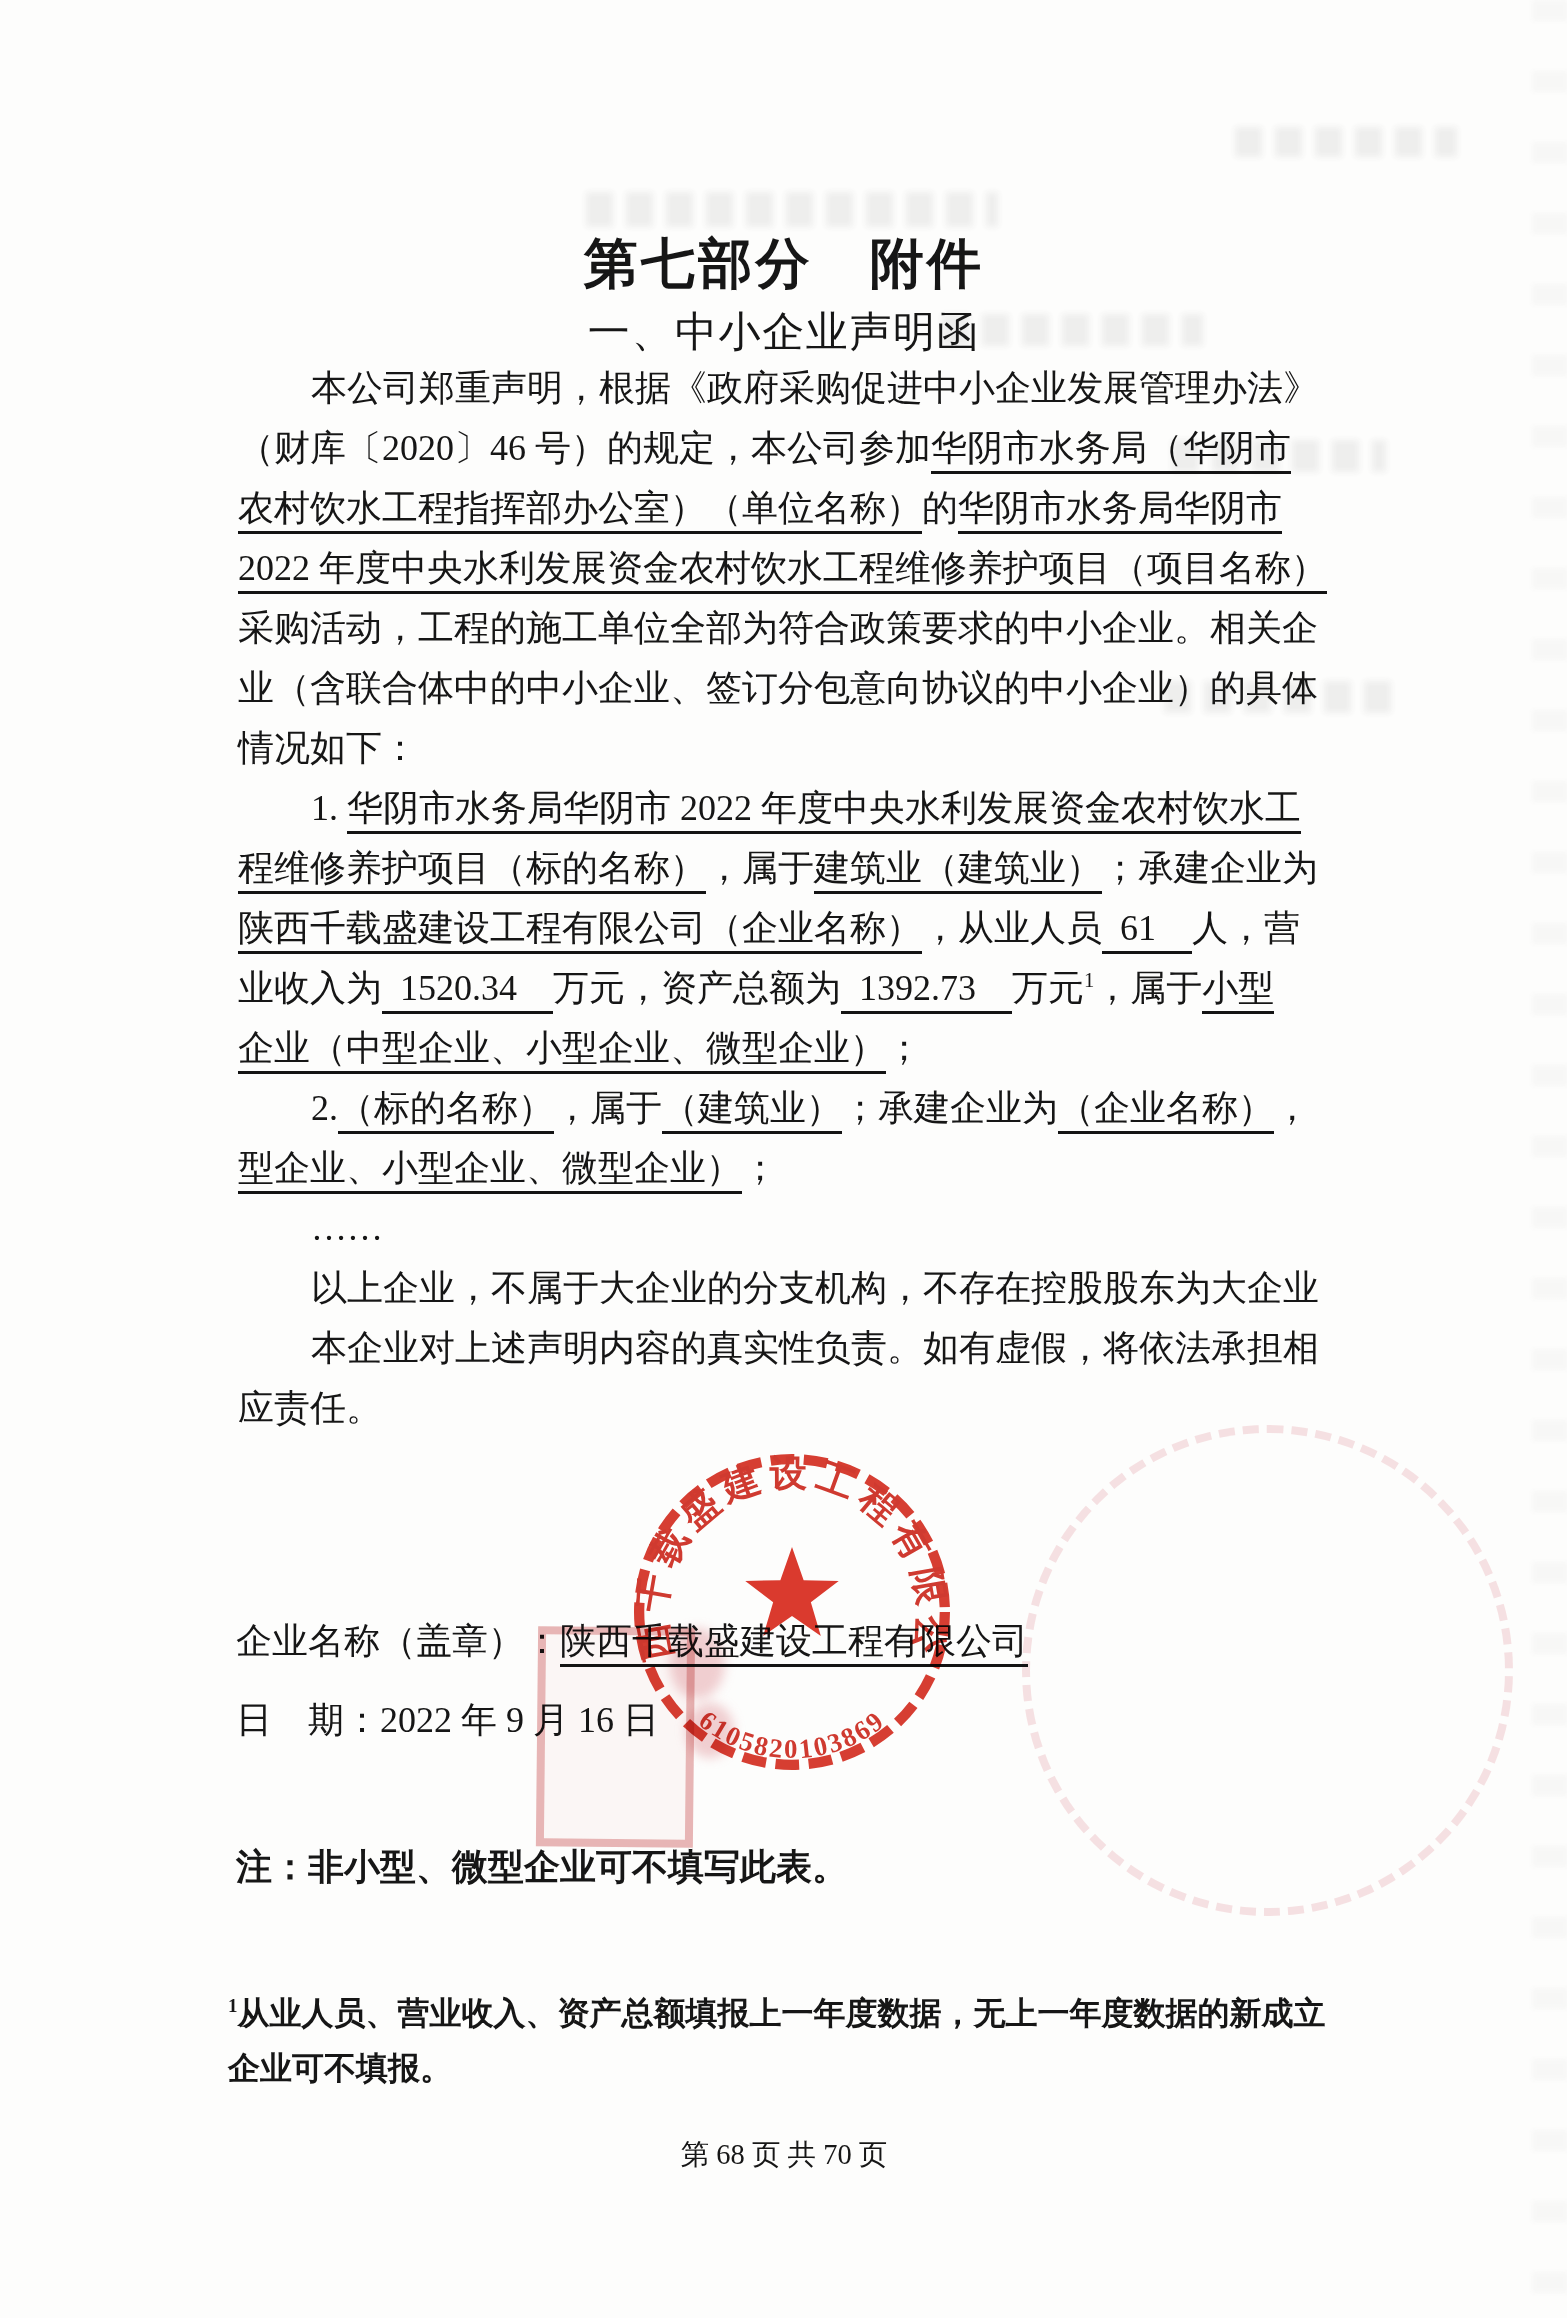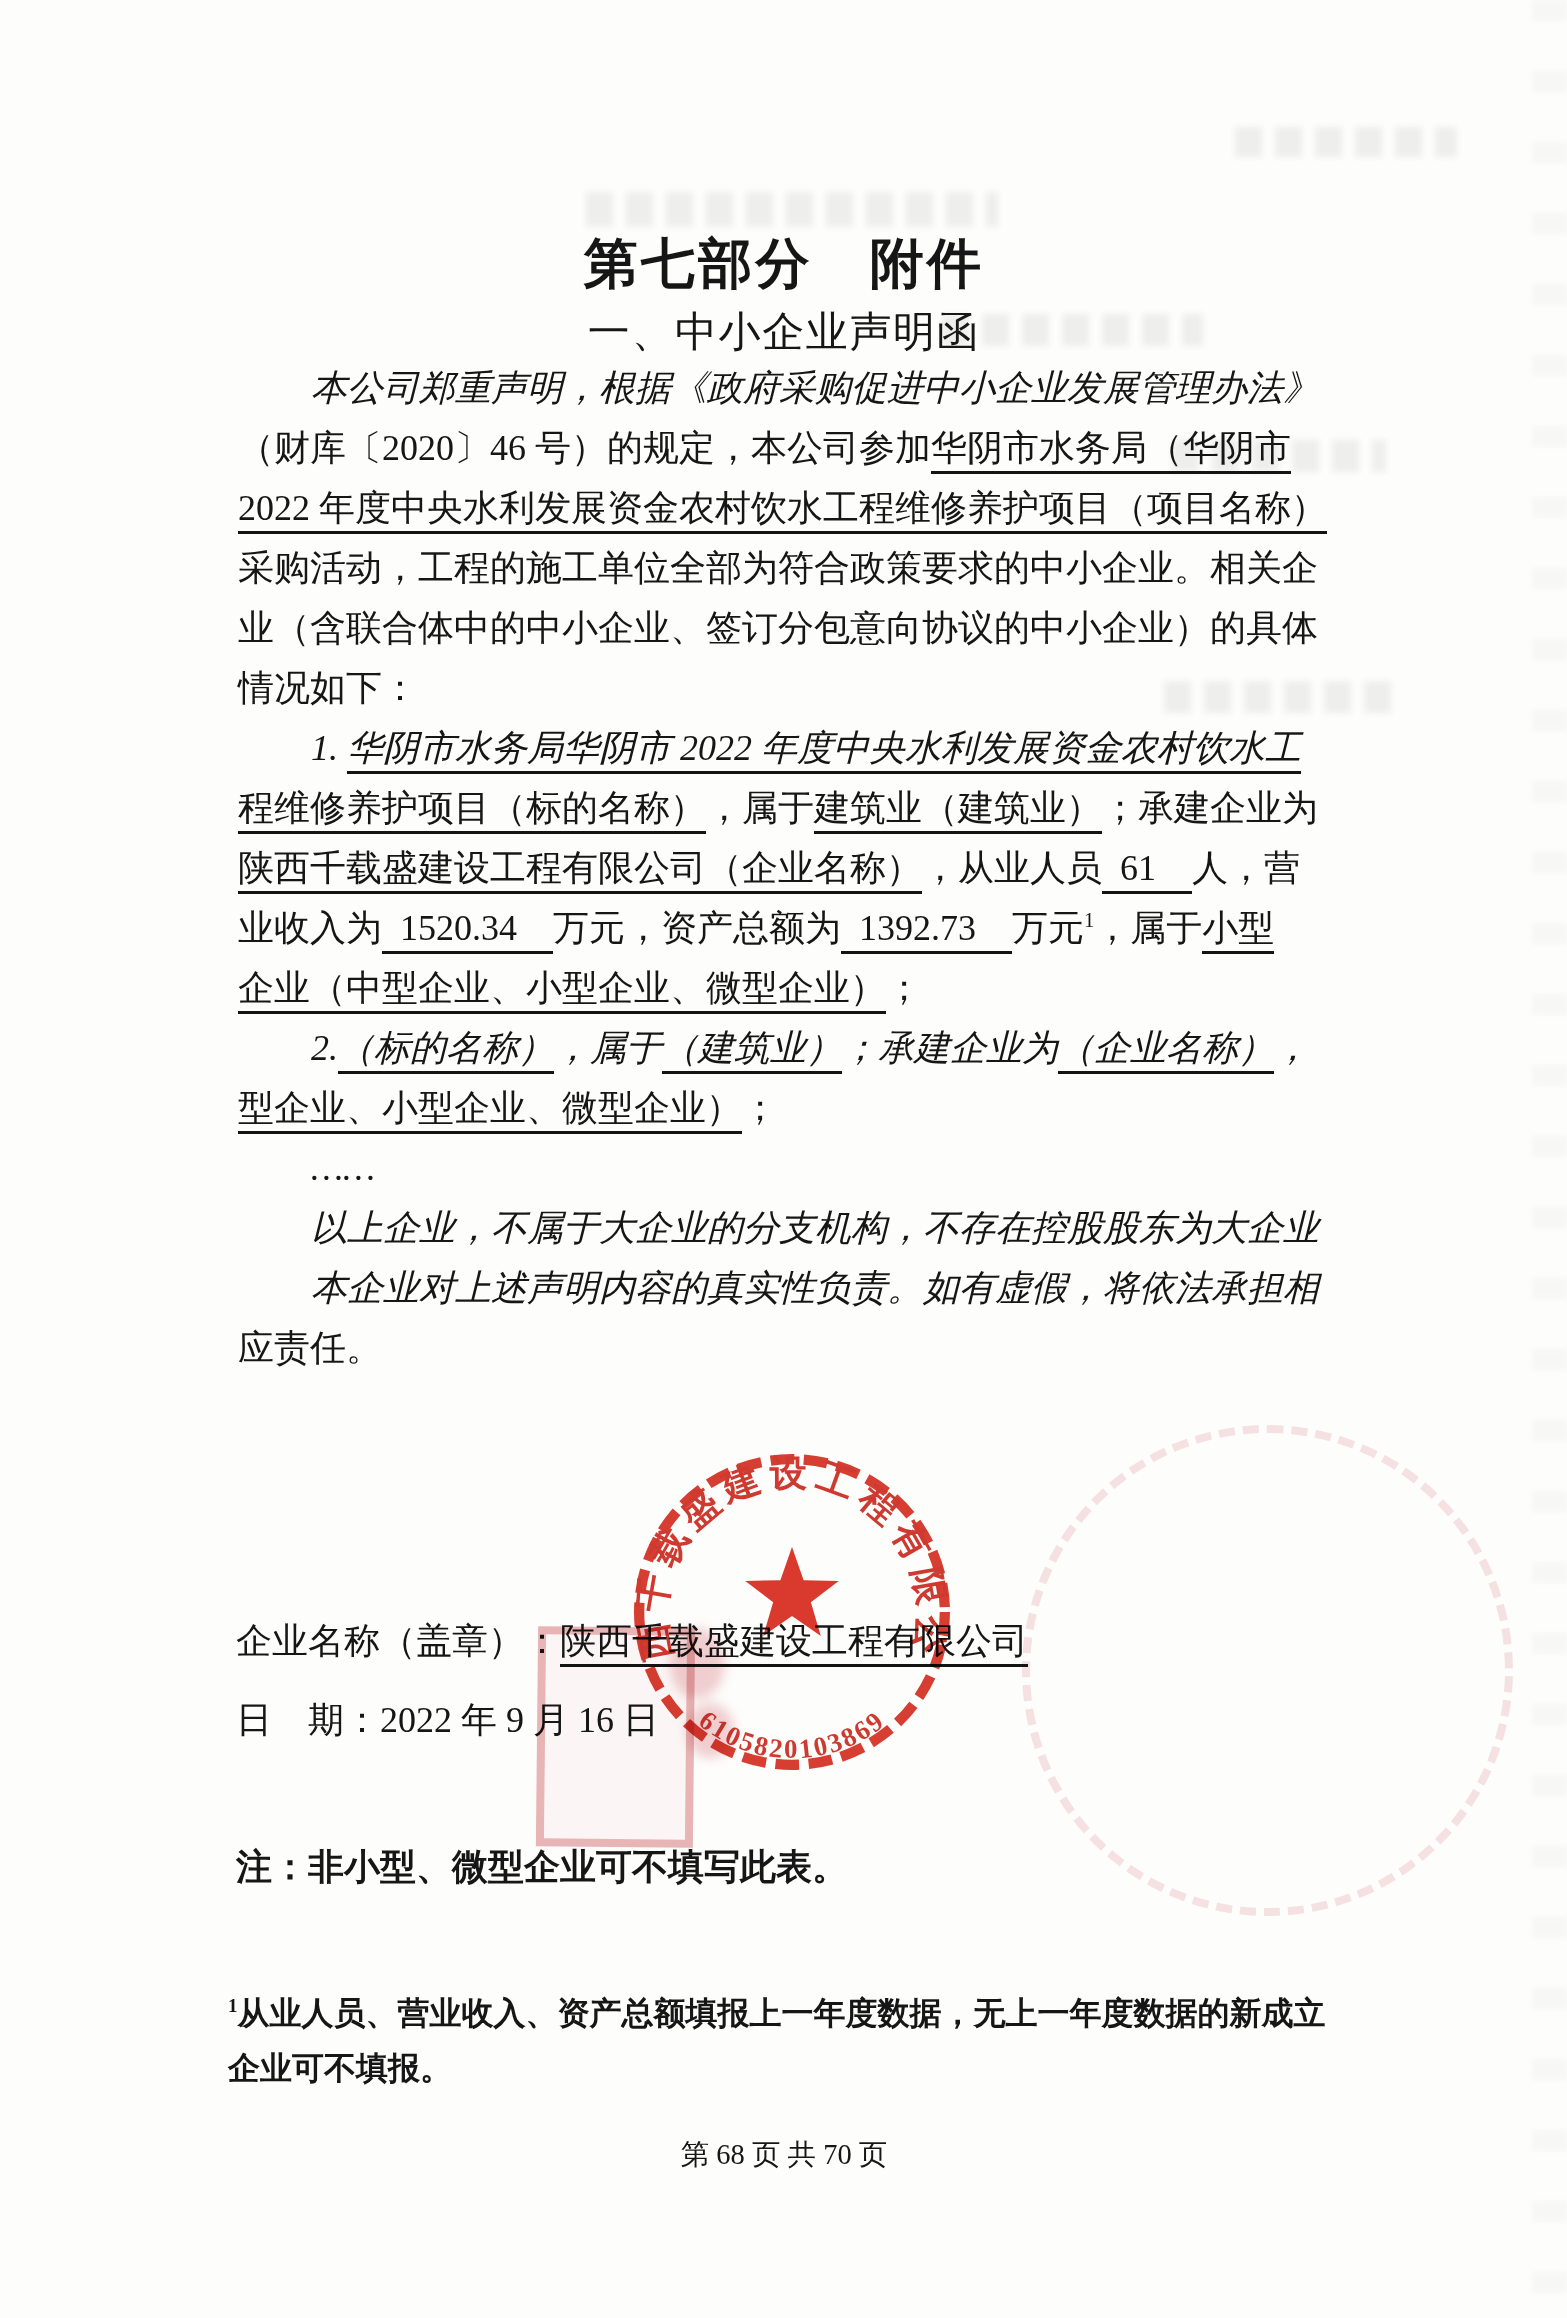--- a/index.html
+++ b/index.html
@@ -16,21 +16,21 @@
   .subtitle{
     position:absolute;top:304px;left:0;width:100%;text-align:center;
     font-size:42px;font-weight:normal;letter-spacing:1.6px;
   }
   
   .doc-lines{
     position:absolute;left:238px;top:358px;width:1170px;z-index:2;
     font-size:36px;line-height:60px;font-weight:500;
   }
   .line{height:60px;white-space:nowrap;}
-  .line.indent{padding-left:73px;font-style:italic;}
+  .line.indent{padding-left:73px;}
   .u{border-bottom:3.2px solid #141414;padding-bottom:3.2px;}
   sup{font-size:20.6px;vertical-align:super;line-height:0;}
   
   .sig-line{position:absolute;left:236px;font-size:36px;z-index:2;white-space:nowrap;font-weight:500;}
   
   .note-line{position:absolute;left:236px;top:1843px;font-size:36px;font-weight:bold;z-index:2;}
   .footnote{position:absolute;left:228px;top:1986px;width:1204px;font-size:32px;font-weight:bold;line-height:55px;z-index:2;}
   .footnote sup{font-size:19px;}
   .footer{position:absolute;left:0;top:2136px;width:100%;text-align:center;font-size:28.5px;z-index:2;}
   
@@ -72,20 +72,21 @@
   <div class="ghost" style="left:1164px;top:681px;width:238px;height:32px;"></div>
   <div class="ghost" style="left:1235px;top:127px;width:222px;height:30px;"></div>
   <div class="edge-noise"></div>
 
   <div class="title">第七部分　附件</div>
   <div class="subtitle">一、中小企业声明函</div>
 
   <div class="doc-lines">
       <div class="line indent"><span>本公司郑重声明，根据《政府采购促进中小企业发展管理办法》</span></div>
       <div class="line"><span>（财库〔2020〕46 号）的规定，本公司参加</span><span class="u">华阴市水务局（华阴市</span></div>
+      <div class="line"><span class="u">农村饮水工程指挥部办公室）（单位名称）</span><span>的</span><span class="u">华阴市水务局华阴市</span></div>
       <div class="line"><span class="u">2022 年度中央水利发展资金农村饮水工程维修养护项目（项目名称）</span></div>
       <div class="line"><span>采购活动，工程的施工单位全部为符合政策要求的中小企业。相关企</span></div>
       <div class="line"><span>业（含联合体中的中小企业、签订分包意向协议的中小企业）的具体</span></div>
       <div class="line"><span>情况如下：</span></div>
       <div class="line indent"><span>1. </span><span class="u">华阴市水务局华阴市 2022 年度中央水利发展资金农村饮水工</span></div>
       <div class="line"><span class="u">程维修养护项目（标的名称）</span><span>，属于</span><span class="u">建筑业（建筑业）</span><span>；承建企业为</span></div>
       <div class="line"><span class="u">陕西千载盛建设工程有限公司（企业名称）</span><span>，从业人员</span><span class="u"> 61  </span><span>人，营</span></div>
       <div class="line"><span>业收入为</span><span class="u"> 1520.34  </span><span>万元，资产总额为</span><span class="u"> 1392.73  </span><span>万元</span><sup>1</sup><span>，属于</span><span class="u">小型</span></div>
       <div class="line"><span class="u">企业（中型企业、小型企业、微型企业）</span><span>；</span></div>
       <div class="line indent"><span>2.</span><span class="u">（标的名称）</span><span>，属于</span><span class="u">（建筑业）</span><span>；承建企业为</span><span class="u">（企业名称）</span><span>，</span></div>

